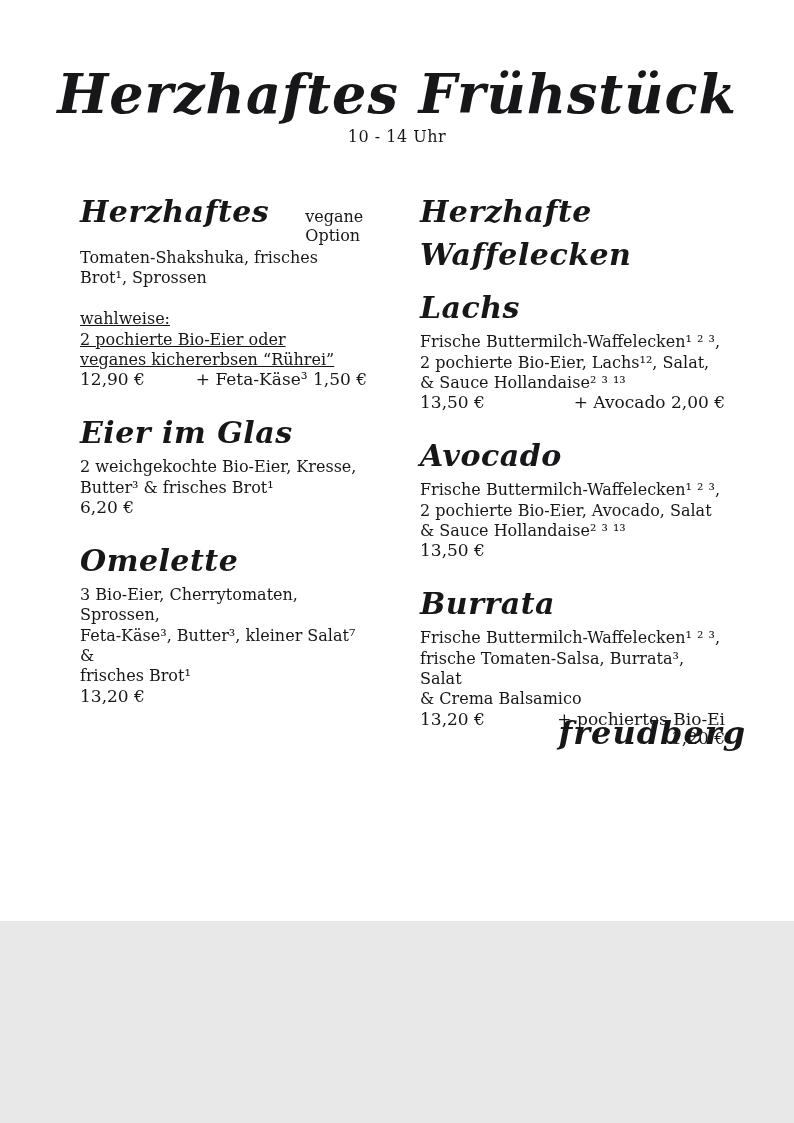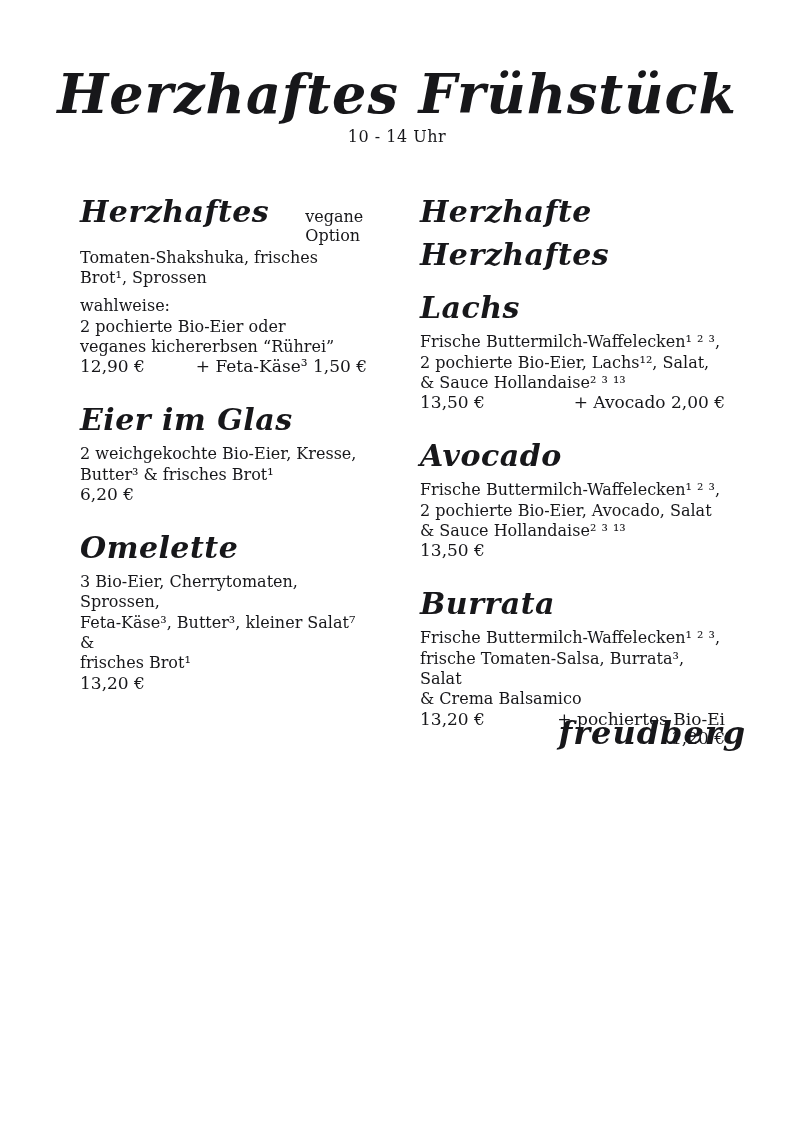--- a/index.html
+++ b/index.html
@@ -1,19 +1,19 @@
 <!DOCTYPE html>
 <html><head>
 <meta charset="utf-8">
 <style>
   * { margin: 0; padding: 0; box-sizing: border-box; }
   html, body { background: #e8e8e8; }
   .page {
     width: 794px;
-    height: 1123px;
+    height: 921px;
     margin: 0 auto;
     background: #ffffff;
     color: #17171a;
     font-family: "DejaVu Serif", serif;
     position: relative;
     overflow: hidden;
   }
   .header { text-align: center; padding-top: 62px; }
   .page-title {
     font-family: "DejaVu Serif", serif;
@@ -58,21 +58,21 @@
     line-height: 1.45;
     white-space: nowrap;
   }
   .item-badge { font-size: 16px; }
   .item-desc {
     font-size: 16px;
     line-height: 1.27;
     white-space: pre-line;
     margin-top: 3px;
   }
-  .item-desc.second { margin-top: 8px; }
+  .item-desc.second { margin-top: 21px; text-decoration: underline; }
   .price-row {
     display: flex;
     justify-content: space-between;
     align-items: flex-start;
     font-size: 17px;
     line-height: 1.15;
   }
   .item-addon {
     text-align: right;
     white-space: pre-line;
@@ -137,21 +137,21 @@
 frisches Brot¹</div>
         <div class="price-row">
           <div class="item-price">13,20 €</div>
         </div>
       </div>
 
     </div>
 
     <div class="column">
 
-      <div class="section-header">Herzhafte Herzhaftes</div>
+      <div class="section-header">Herzhafte Waffelecken</div>
 
       <div class="menu-item">
         <div class="item-head">
           <div class="item-name">Lachs</div>
         </div>
         <div class="item-desc">Frische Buttermilch-Waffelecken¹ ² ³,
 2 pochierte Bio-Eier, Lachs¹², Salat,
 &amp; Sauce Hollandaise² ³ ¹³</div>
         <div class="price-row">
           <div class="item-price">13,50 €</div>

